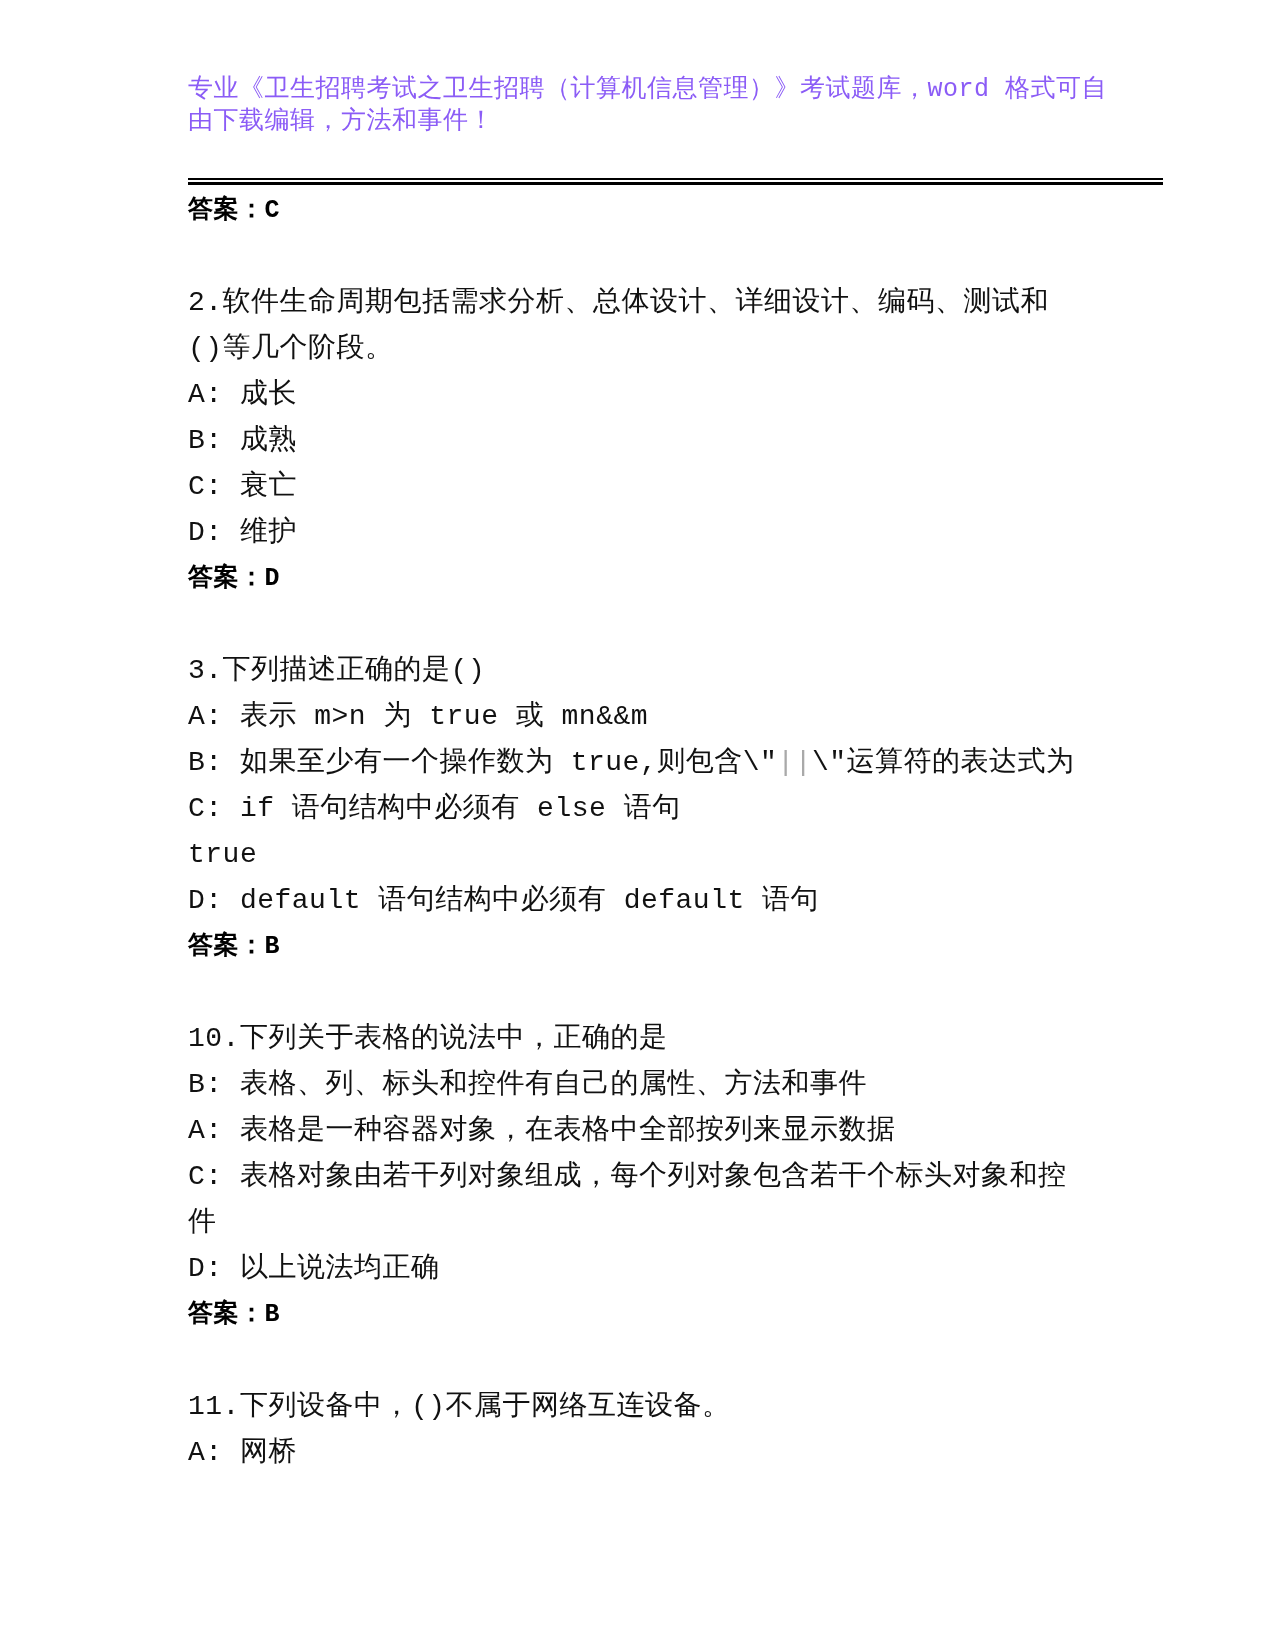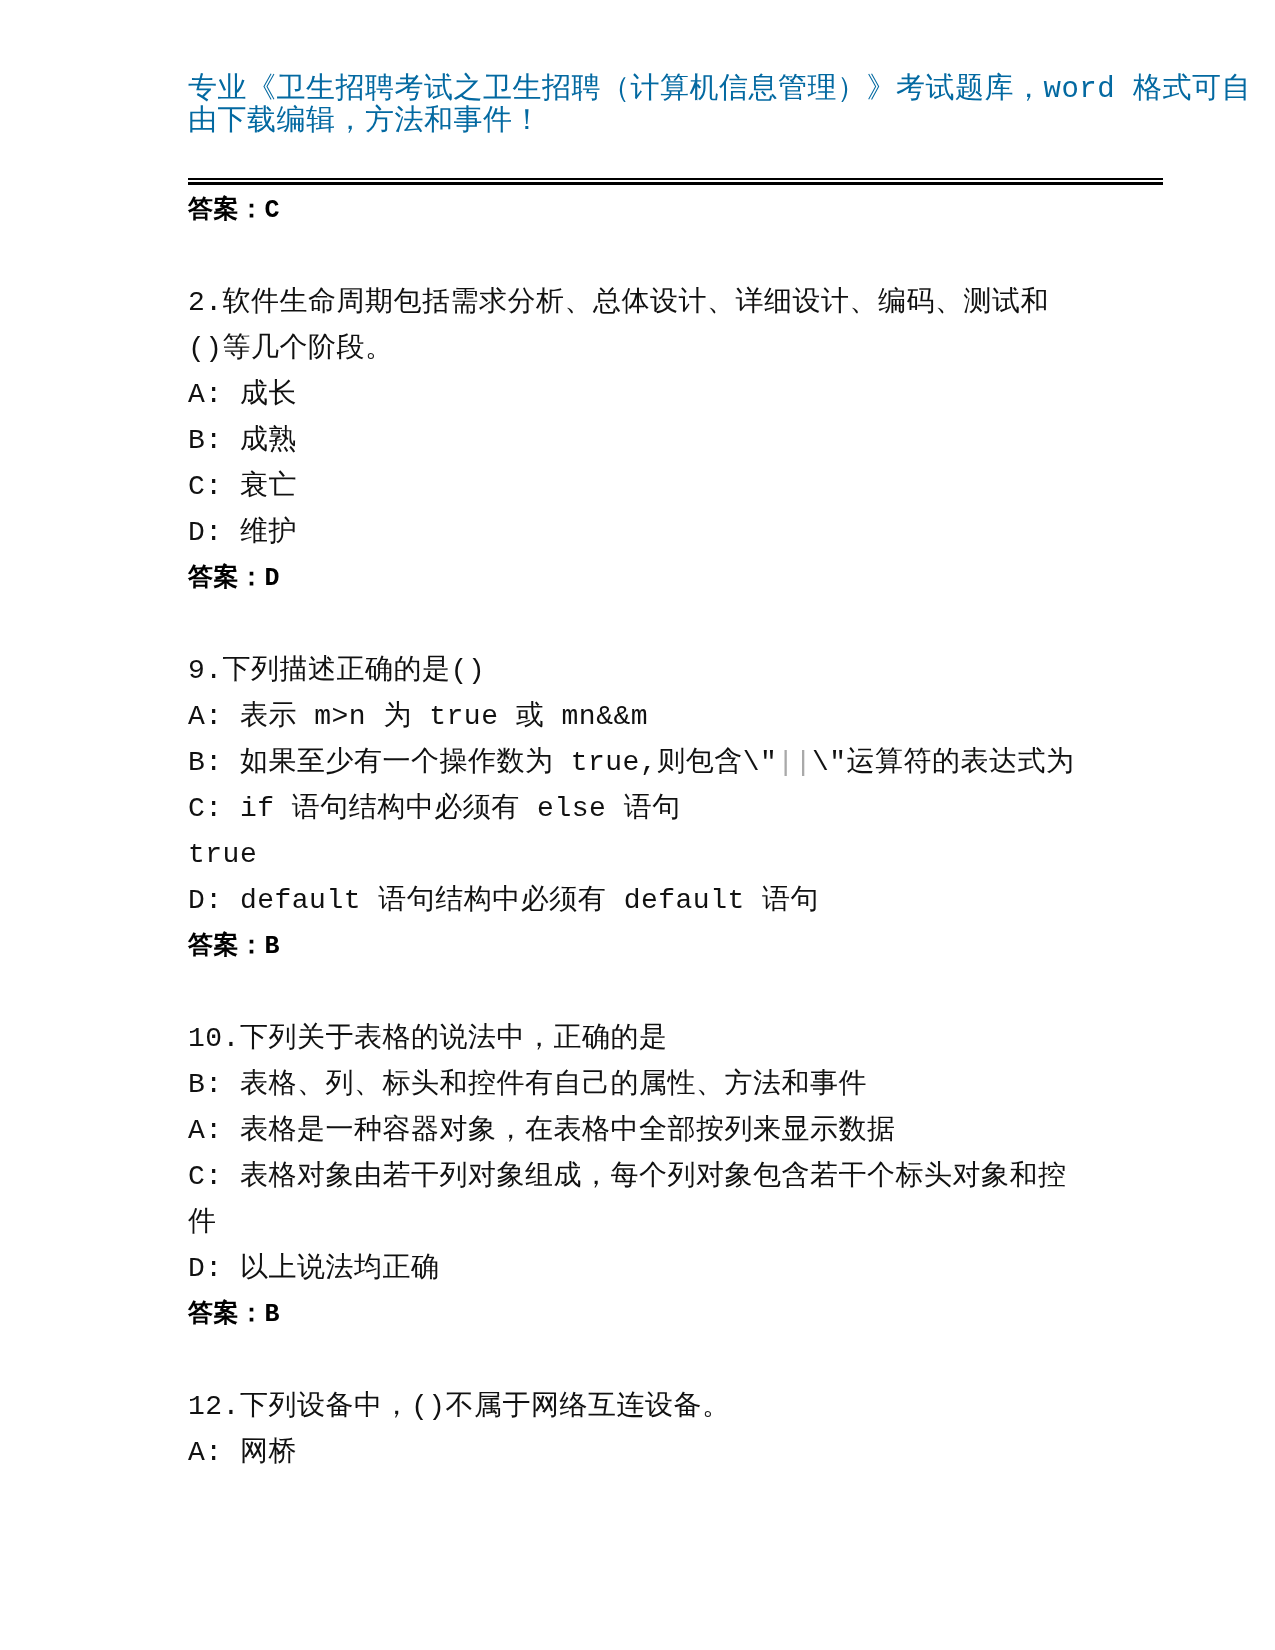--- a/index.html
+++ b/index.html
@@ -15,25 +15,25 @@
     width: 1275px;
     height: 1650px;
     background: #ffffff;
     color: #111111;
   }
   .header {
     position: absolute;
     left: 188px;
     top: 74px;
     width: 990px;
-    font-size: 29px;
+    font-size: 25px;
     line-height: 32px;
     letter-spacing: 0.5px;
     white-space: nowrap;
-    color: #0369a1;
+    color: #8b5cf6;
   }
   .header-rule {
     position: absolute;
     left: 188px;
     top: 178px;
     width: 975px;
     height: 7px;
     border-top: 2px solid #000000;
     border-bottom: 3px solid #000000;
   }
@@ -74,35 +74,35 @@
 
     <div class="line">2.软件生命周期包括需求分析、总体设计、详细设计、编码、测试和</div>
     <div class="line">()等几个阶段。</div>
     <div class="line">A: 成长</div>
     <div class="line">B: 成熟</div>
     <div class="line">C: 衰亡</div>
     <div class="line">D: 维护</div>
     <div class="line answer">答案：D</div>
     <div class="line blank"></div>
 
-    <div class="line">9.下列描述正确的是()</div>
+    <div class="line">3.下列描述正确的是()</div>
     <div class="line">A: 表示 m&gt;n 为 true 或 mn&amp;&amp;m</div>
     <div class="line">B: 如果至少有一个操作数为 true,则包含\"<span style="color: rgb(169, 169, 169);">||</span>\"运算符的表达式为</div>
     <div class="line">C: if 语句结构中必须有 else 语句</div>
     <div class="line">true</div>
     <div class="line">D: default 语句结构中必须有 default 语句</div>
     <div class="line answer">答案：B</div>
     <div class="line blank"></div>
 
     <div class="line">10.下列关于表格的说法中，正确的是</div>
     <div class="line">B: 表格、列、标头和控件有自己的属性、方法和事件</div>
     <div class="line">A: 表格是一种容器对象，在表格中全部按列来显示数据</div>
     <div class="line">C: 表格对象由若干列对象组成，每个列对象包含若干个标头对象和控</div>
     <div class="line">件</div>
     <div class="line">D: 以上说法均正确</div>
     <div class="line answer">答案：B</div>
     <div class="line blank"></div>
 
-    <div class="line">12.下列设备中，()不属于网络互连设备。</div>
+    <div class="line">11.下列设备中，()不属于网络互连设备。</div>
     <div class="line">A: 网桥</div>
   </div>
 
 </div>
 
 </body></html>

